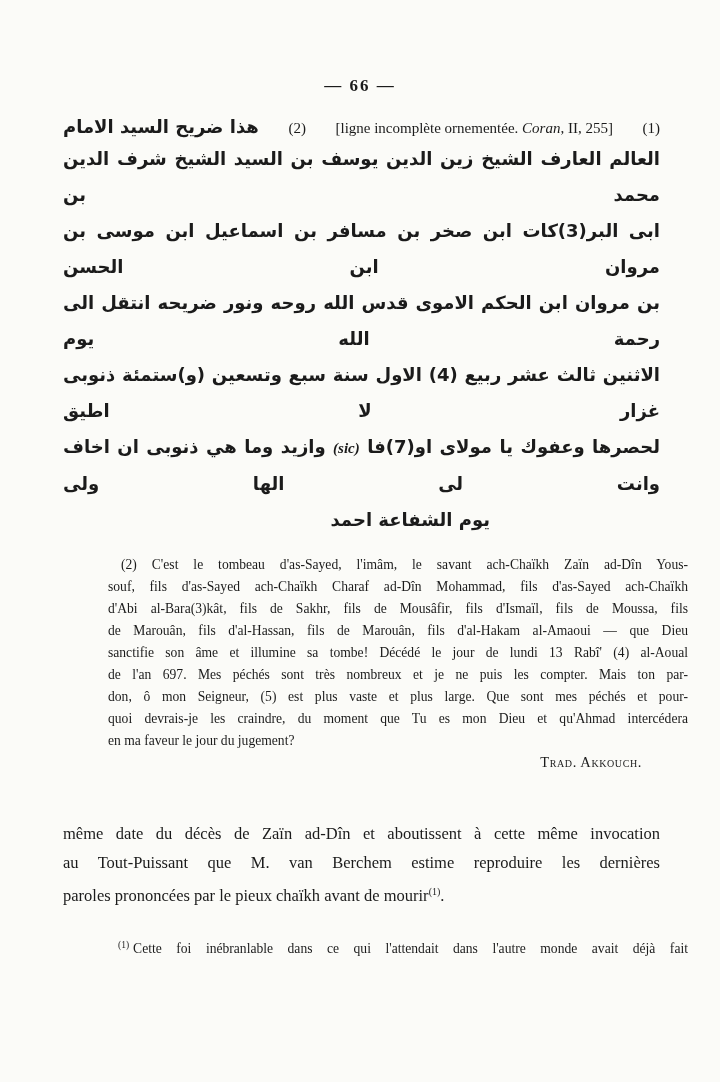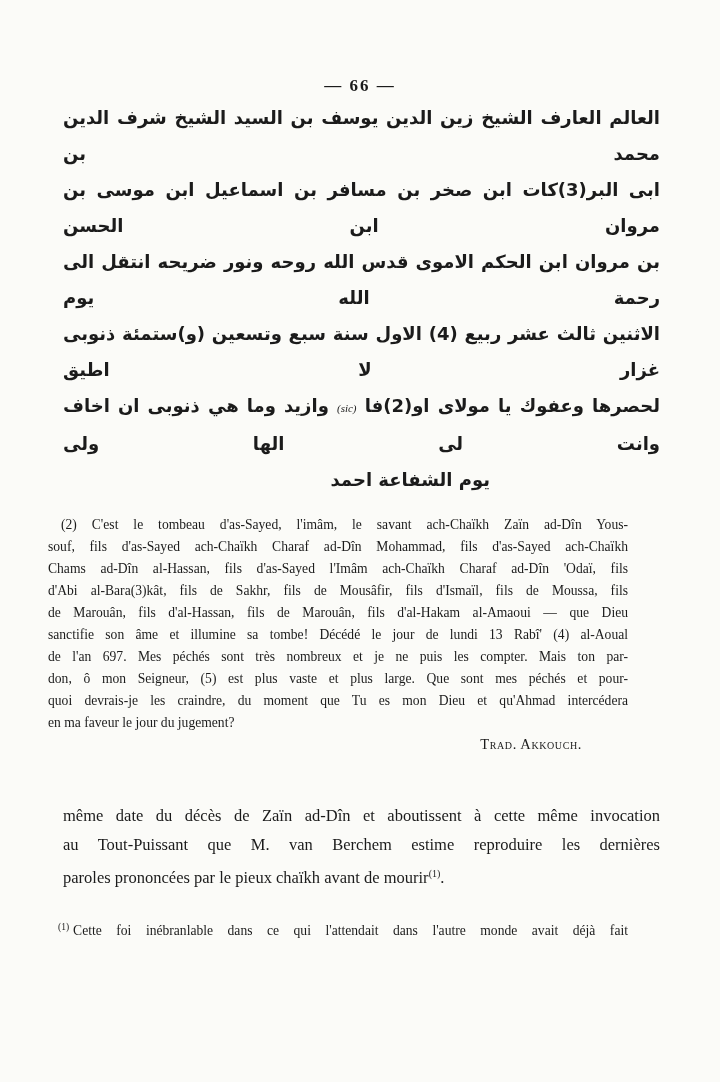--- a/index.html
+++ b/index.html
@@ -31,25 +31,25 @@
   .arblock{margin:4px 0 0 63px;width:597px;}
   .arline{
     font-family:"DejaVu Sans",sans-serif;font-weight:bold;
     font-size:18px;line-height:36px;direction:rtl;
   }
   .just{text-align:justify;text-align-last:justify;}
   .arfinal{text-align:right;padding-right:170px;}
   .sic{
     direction:ltr;unicode-bidi:isolate;
     font-family:"Liberation Serif",serif;font-style:italic;
-    font-weight:normal;font-size:11px;
+    font-weight:bold;font-size:15px;
   }
 
   
-  .fn{margin-left:48px;width:580px;font-size:13.6px;}
+  .fn{margin-left:108px;width:580px;font-size:13.6px;}
   .fnline{line-height:22px;}
   .fn2{margin-top:16px;}
   .indent{text-indent:13px;}
   .findent{text-indent:10px;}
   .trad{
     margin-top:2px;text-align:right;padding-right:46px;
     font-variant:small-caps;letter-spacing:.6px;font-size:14.5px;
   }
 
   
@@ -62,38 +62,43 @@
 
   .fn1{margin-top:24px;}
 </style>
 </head>
 <body>
 
 <div class="sheet">
 
   <div class="pagenum">— 66 —</div>
 
+  <div class="intro">
+    <span class="ar" dir="rtl">هذا ضريح السيد الامام</span>
+    <span class="frnote">(2)</span>
+    <span class="frnote"><span>[ligne incomplète ornementée. </span><span class="it">Coran</span><span>, II, 255]</span></span>
+    <span class="frnote">(1)</span>
+  </div>
 
   <div class="arblock">
     <div class="arline just">العالم العارف الشيخ زين الدين يوسف بن السيد الشيخ شرف الدين محمد بن</div>
     <div class="arline just">ابى البر(3)كات ابن صخر بن مسافر بن اسماعيل ابن موسى بن مروان ابن الحسن</div>
     <div class="arline just">بن مروان ابن الحكم الاموى قدس الله روحه ونور ضريحه انتقل الى رحمة الله يوم</div>
     <div class="arline just">الاثنين ثالث عشر ربيع (4) الاول سنة سبع وتسعين (و)ستمئة ذنوبى غزار لا اطيق</div>
     <div class="arline just">
-      <span>لحصرها وعفوك يا مولاى او(2)فا</span>
+      <span>لحصرها وعفوك يا مولاى او(7)فا</span>
       <span class="sic">(sic)</span>
       <span>وازيد وما هي ذنوبى ان اخاف وانت لى الها ولى</span>
     </div>
     <div class="arline arfinal">يوم الشفاعة احمد</div>
   </div>
 
   <div class="fn fn2">
     <div class="fnline just indent">(2) C'est le tombeau d'as-Sayed, l'imâm, le savant ach-Chaïkh Zaïn ad-Dîn Yous-</div>
     <div class="fnline just">souf, fils d'as-Sayed ach-Chaïkh Charaf ad-Dîn Mohammad, fils d'as-Sayed ach-Chaïkh</div>
-    <div class="fnline just">Chams ad-Dîn al-Hassan, fils d'as-Sayed l'Imâm ach-Chaïkh Charaf ad-Dîn 'Odaï, fils</div>
     <div class="fnline just">d'Abi al-Bara(3)kât, fils de Sakhr, fils de Mousâfir, fils d'Ismaïl, fils de Moussa, fils</div>
     <div class="fnline just">de Marouân, fils d'al-Hassan, fils de Marouân, fils d'al-Hakam al-Amaoui — que Dieu</div>
     <div class="fnline just">sanctifie son âme et illumine sa tombe! Décédé le jour de lundi 13 Rabî' (4) al-Aoual</div>
     <div class="fnline just">de l'an 697. Mes péchés sont très nombreux et je ne puis les compter. Mais ton par-</div>
     <div class="fnline just">don, ô mon Seigneur, (5) est plus vaste et plus large. Que sont mes péchés et pour-</div>
     <div class="fnline just">quoi devrais-je les craindre, du moment que Tu es mon Dieu et qu'Ahmad intercédera</div>
     <div class="fnline">en ma faveur le jour du jugement?</div>
     <div class="trad">Trad. Akkouch.</div>
   </div>
 

